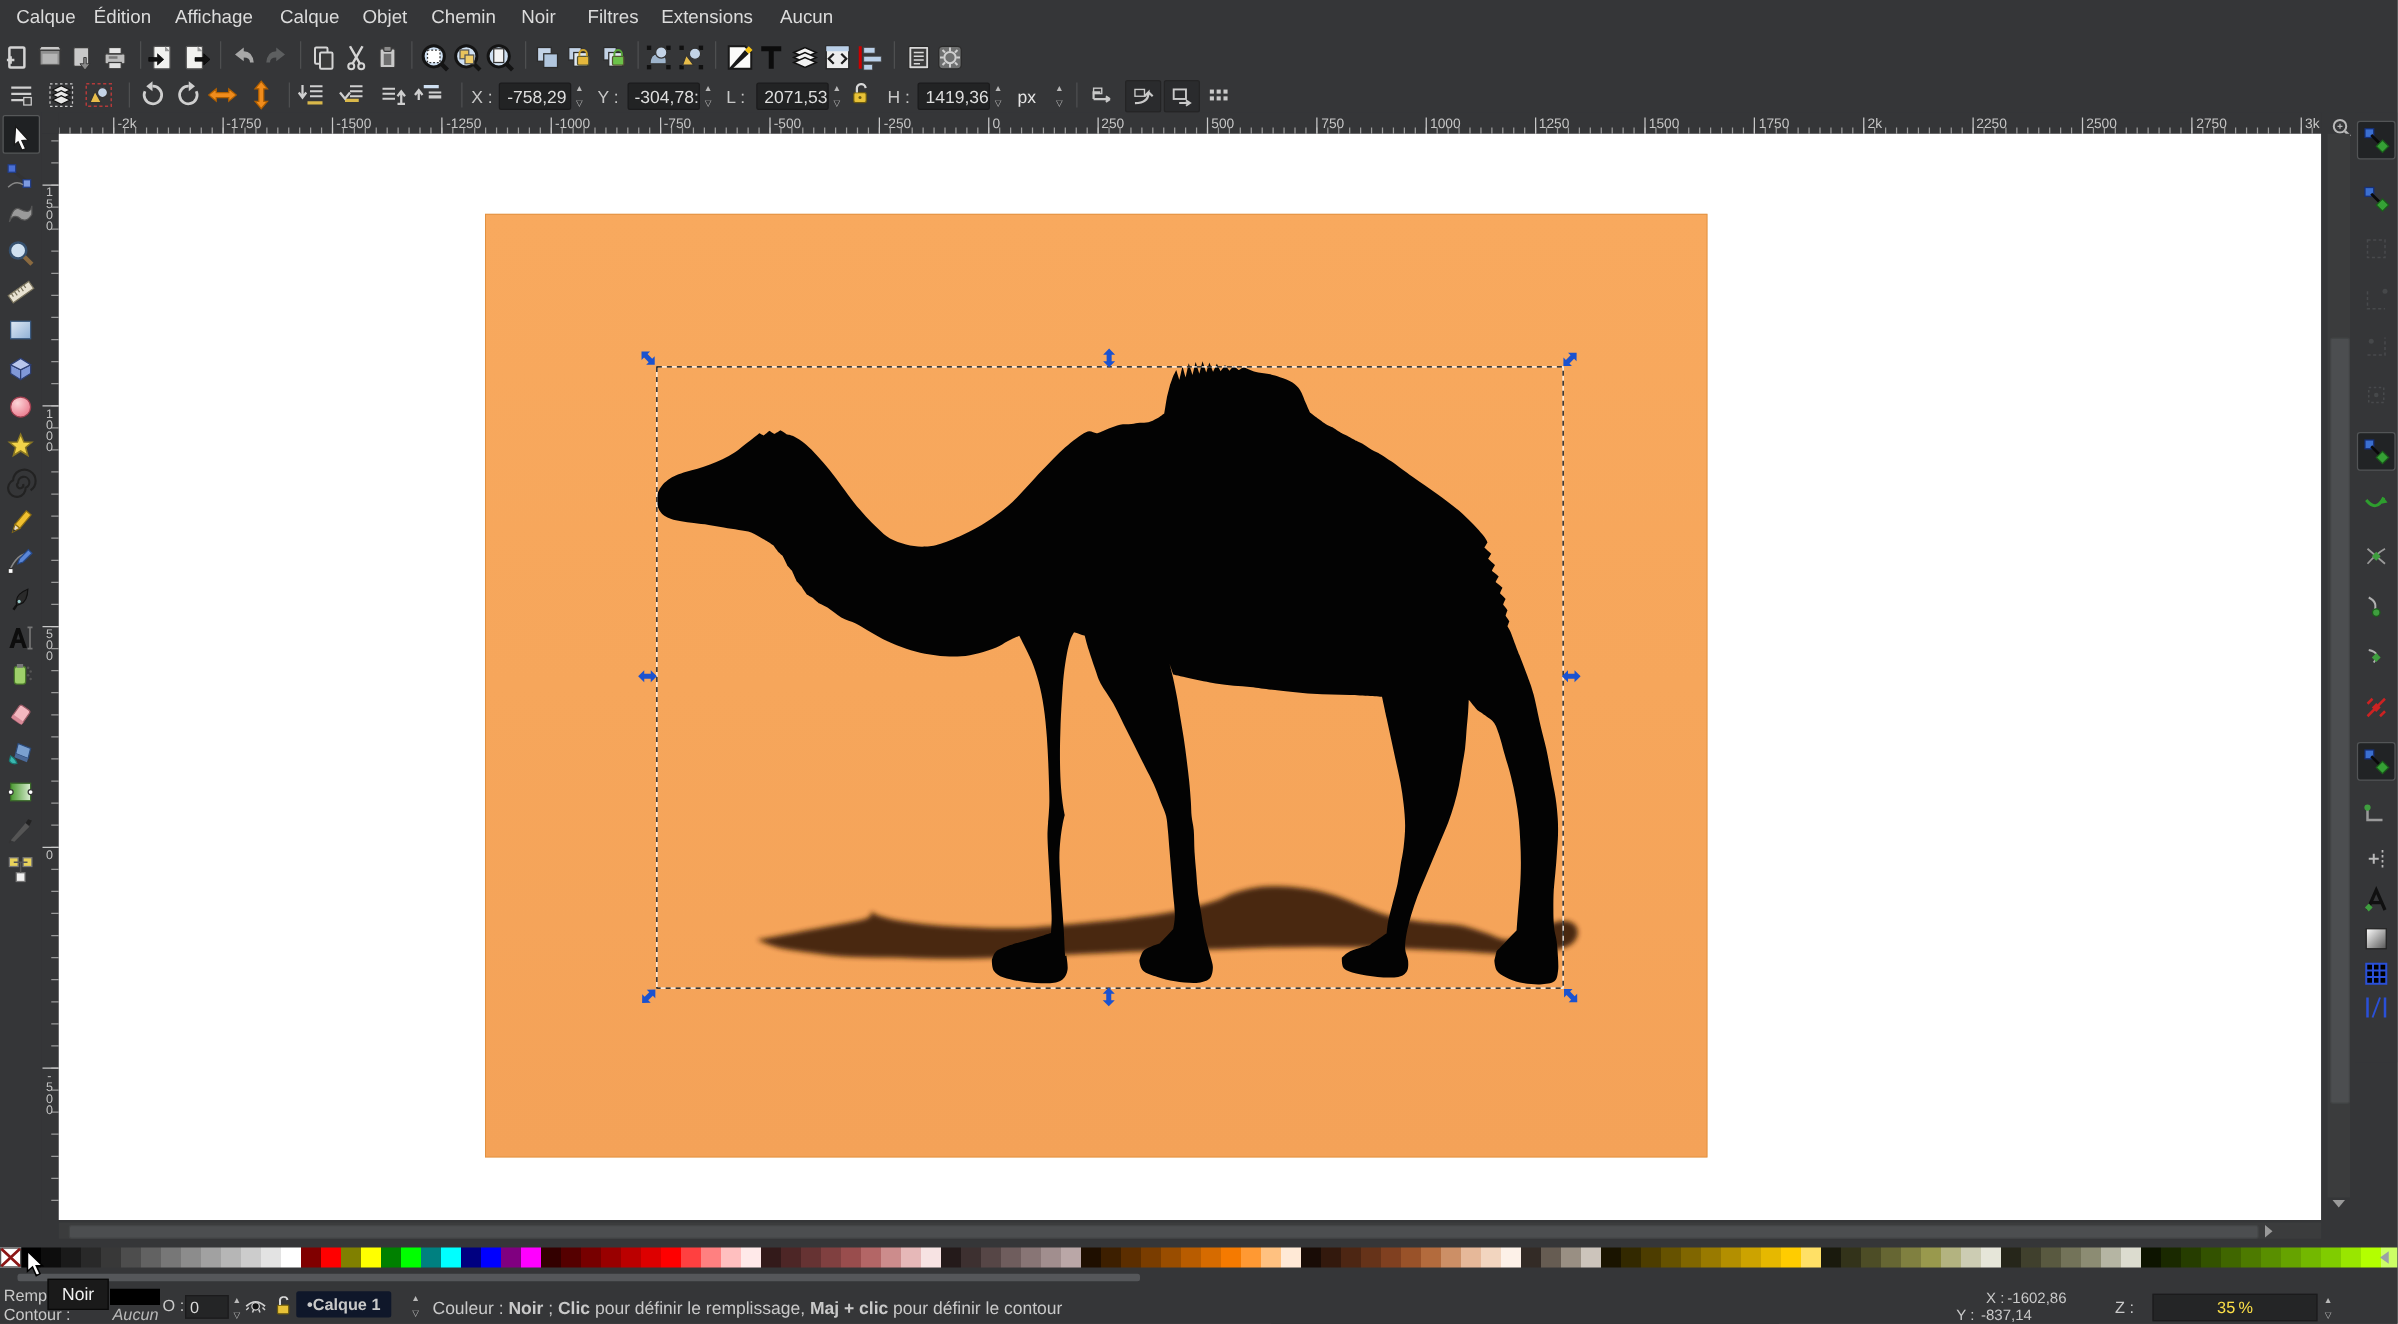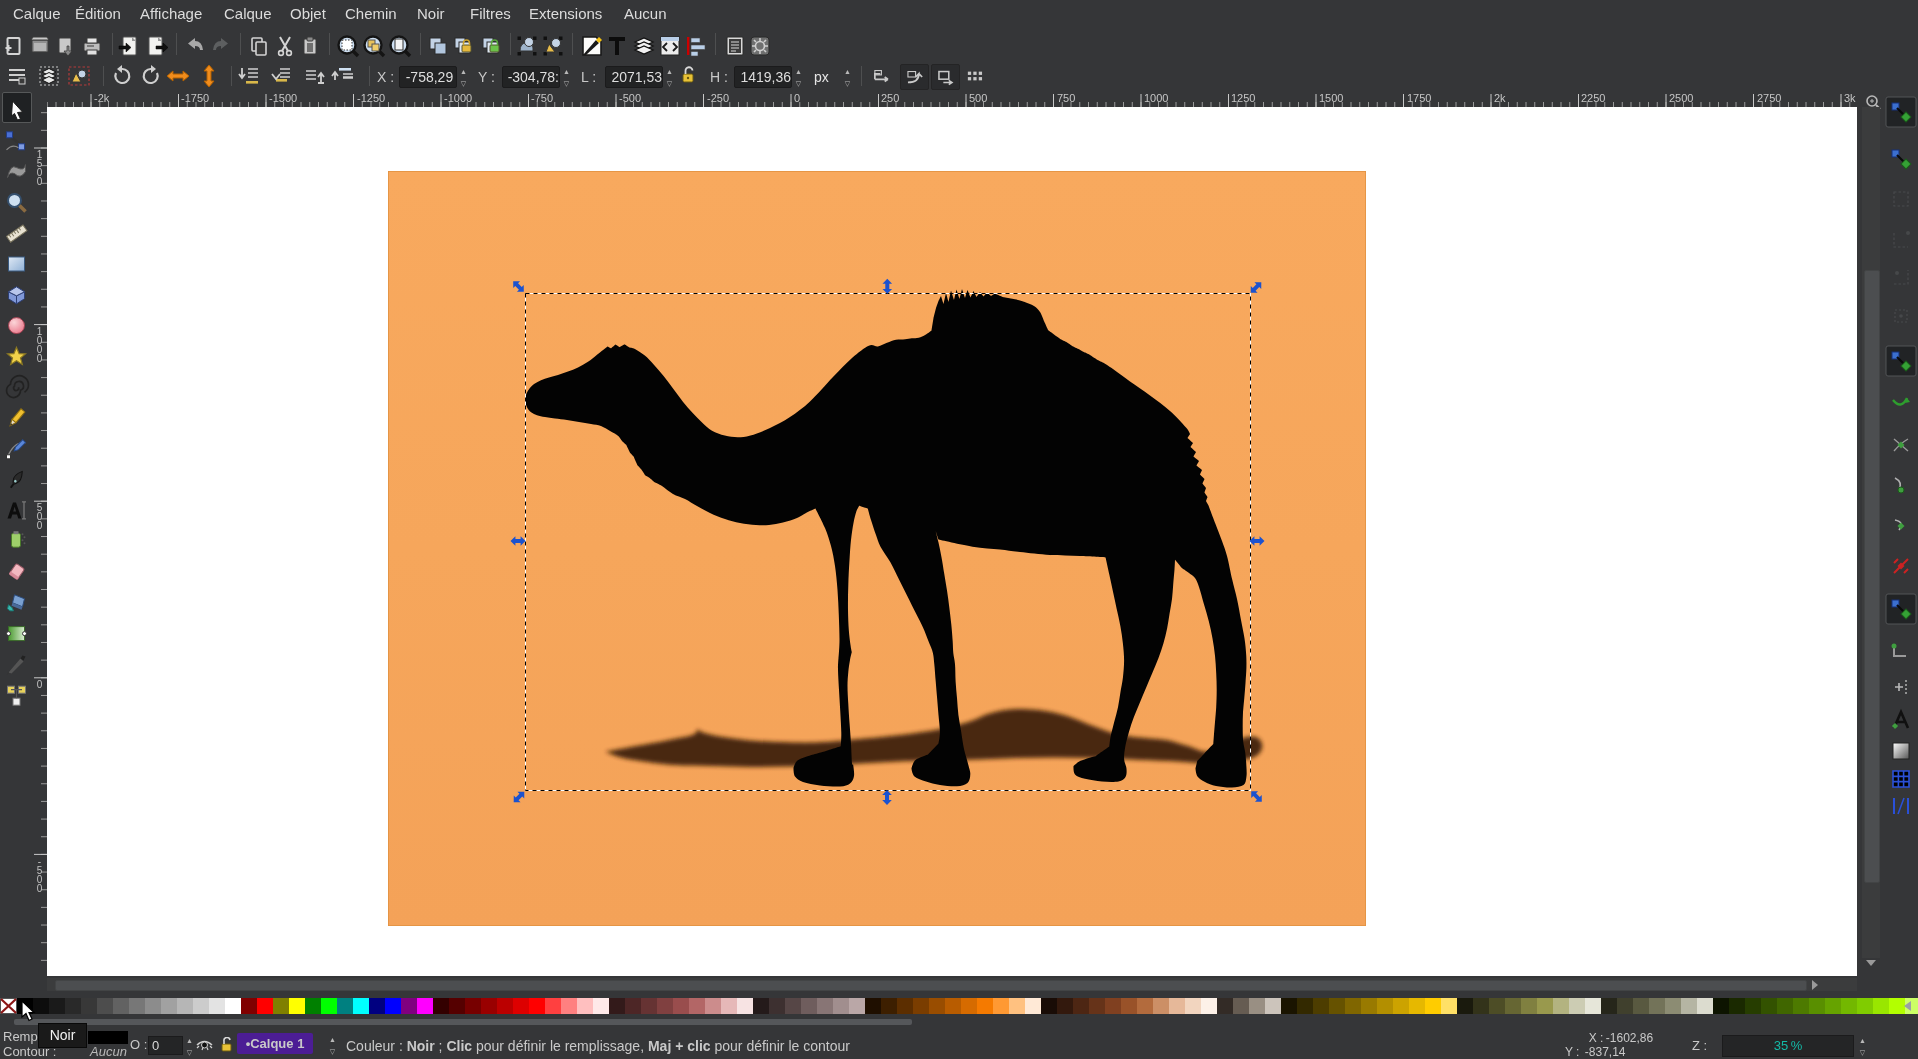--- a/index.html
+++ b/index.html
@@ -653,26 +653,26 @@
     <div class="spin" style="left:184px;top:1049px">▽</div>
 <svg class="abs" style="left:196px;top:1037px" width="17" height="15" viewBox="0 0 17 15">
       <path d="M1,8 Q8.5,1 16,8" fill="none" stroke="#d0d0d0" stroke-width="1.5"></path>
       <circle cx="8.5" cy="8" r="3" fill="#111" stroke="#d0d0d0"></circle>
       <path d="M3,9 l-2,2 M7,10.5 l-1,2.5 M11,10.5 l1,2.5 M14,9 l2,2" stroke="#d0d0d0" stroke-width="1.2"></path>
     </svg>
 <svg class="abs" style="left:220px;top:1037px" width="14" height="15" viewBox="0 0 14 15">
       <rect x="2" y="7" width="9" height="7" rx="1" fill="#e8c237" stroke="#6b5a10"></rect>
       <path d="M4,7 V4 a3,3 0 0 1 6,-1" fill="none" stroke="#d9d9d9" stroke-width="1.6"></path>
     </svg>
-<div class="abs" style="left:237px;top:1033px;width:76px;height:21px;background:#4c1d95;border-radius:2px;color:#c9c9c9;font-size:13px;font-weight:bold;line-height:21px;text-align:center;">•Calque 1</div>
+<div class="abs" style="left:237px;top:1033px;width:76px;height:21px;background:#0f172a;border-radius:2px;color:#c9c9c9;font-size:13px;font-weight:bold;line-height:21px;text-align:center;">•Calque 1</div>
 <div class="spin" style="left:327px;top:1036px">▲</div>
     <div class="spin" style="left:327px;top:1048px">▽</div>
 <div class="abs" style="left:346px;top:1038px;font-size:14px;color:#c9c9c9">Couleur : <b>Noir</b> ; <b>Clic</b> pour définir le remplissage, <b>Maj + clic</b> pour définir le contour</div>
 <div class="abs" style="left:1565px;top:1031px;width:112px;font-size:12px;color:#c9c9c9;text-align:center;">X : -1602,86</div>
 <div class="abs" style="left:1565px;top:1045px;width:112px;font-size:12px;color:#c9c9c9;">Y : &nbsp; -837,14</div>
 <div class="abs" style="left:1692px;top:1038px;font-size:13px;color:#c9c9c9">Z :</div>
-<div class="abs" style="left:1722px;top:1035px;width:130px;height:20px;background:#242526;border:1px solid #1b1b1c;color:#14b8a6;font-size:13px;line-height:20px;text-align:center;">35 %</div>
+<div class="abs" style="left:1722px;top:1035px;width:130px;height:20px;background:#242526;border:1px solid #1b1b1c;color:#fde047;font-size:13px;line-height:20px;text-align:center;">35 %</div>
 <div class="spin" style="left:1857px;top:1037px">▲</div>
     <div class="spin" style="left:1857px;top:1049px">▽</div>
 <div class="abs" style="left:38px;top:1023px;width:47px;height:23px;background:#1a1a1a;border:1px solid #090909;color:#f2f2f2;font-size:14px;line-height:23px;text-align:center;">Noir</div>
 <svg class="abs" style="left:20px;top:1000px" width="18" height="24" viewBox="0 0 18 24">
       <path d="M2,1 L2,17 L6,13.5 L9,20.5 L12,19 L9,12.5 L14,12.5 Z" fill="#fff" stroke="#000" stroke-width="1.2"></path>
     </svg>
 </div>
 </body></html>

